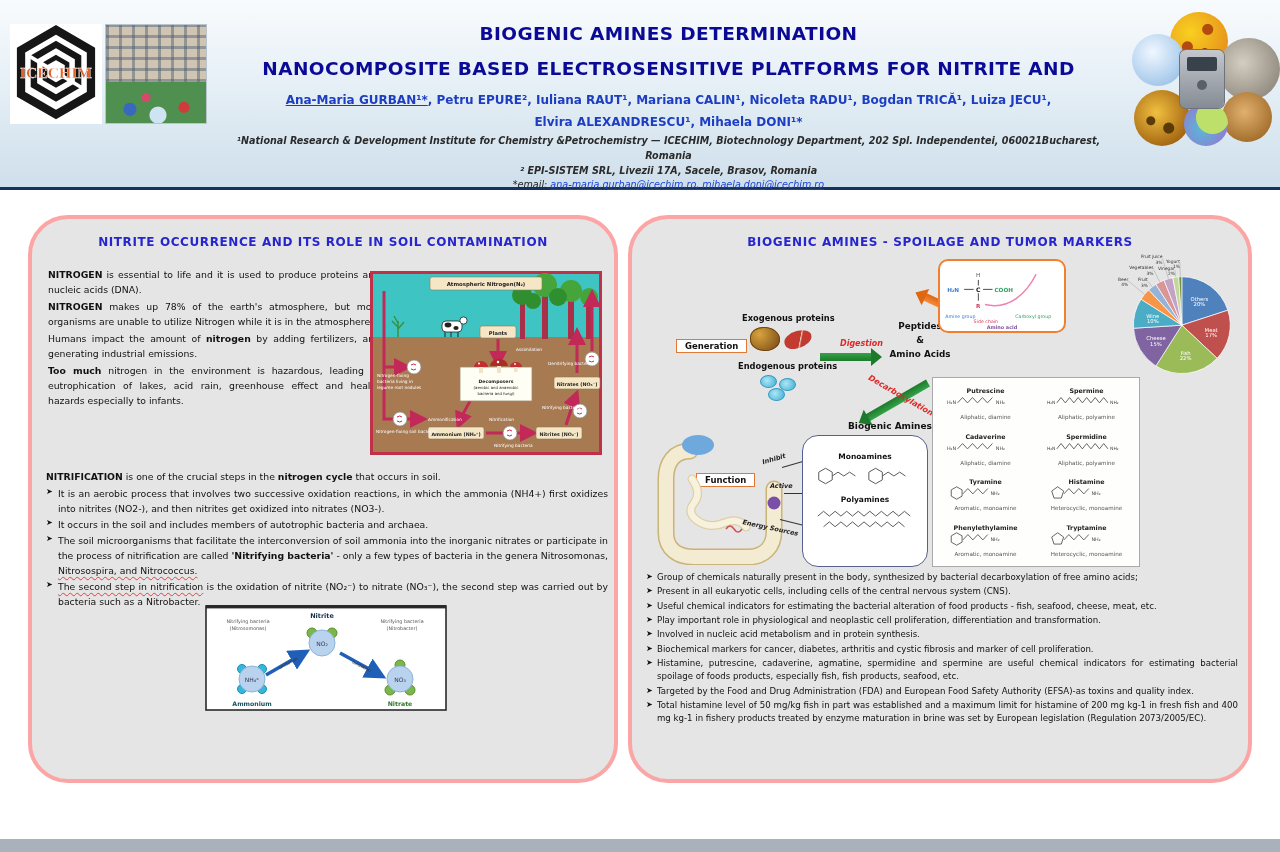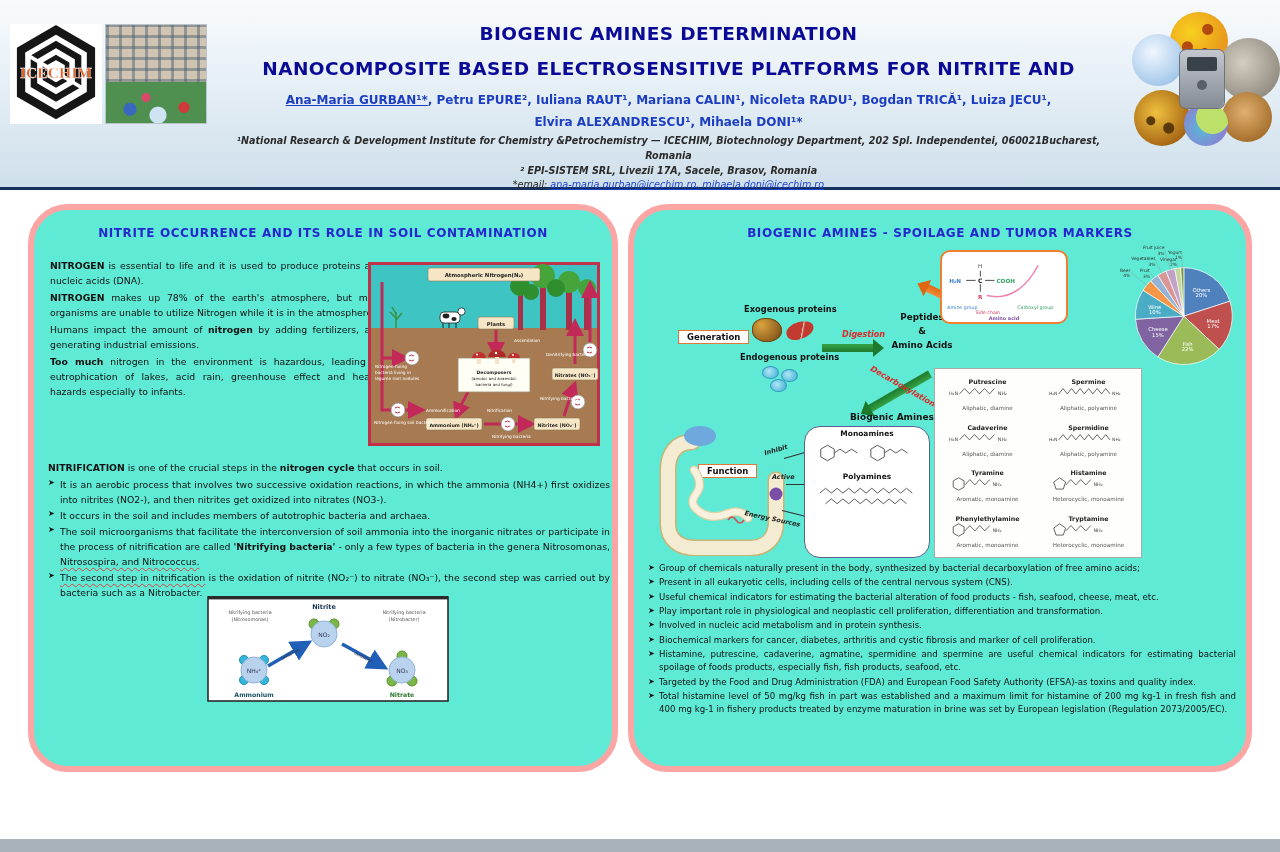--- a/index.html
+++ b/index.html
@@ -48,21 +48,21 @@
 
   .header-center{position:absolute;left:215px;right:158px;top:16px;text-align:center;}
   .title-line{font-size:18.5px;font-weight:bold;letter-spacing:.4px;line-height:35px;color:#0a0a96;}
   .authors{margin-top:3px;font-size:12px;font-weight:bold;color:#1d3ec2;line-height:22px;}
   .first-author{text-decoration:underline;}
   .affil{font-size:9.6px;font-weight:bold;font-style:italic;color:#2b2b2b;line-height:15px;}
   .email-line{font-size:9.6px;font-weight:normal;font-style:italic;color:#222;margin-top:1px;}
   .email-links{color:#1a3fd0;text-decoration:underline;}
 
   
-  .panel{position:absolute;top:204px;background:#5eead4;border:6px solid #fca5a5;border-radius:40px;box-sizing:border-box;}
+  .panel{position:absolute;top:215px;background:#e5e5e5;border:4px solid #fca5a5;border-radius:40px;box-sizing:border-box;}
   .panel.pleft{left:28px;width:590px;height:568px;}
   .panel.pright{left:628px;width:624px;height:568px;}
   .panel-title{position:absolute;top:16px;left:0;right:0;text-align:center;color:#2626cf;
                font-weight:bold;font-size:12px;letter-spacing:.6px;margin:0;}
 
   
   .nitro-paras{position:absolute;left:16px;top:48px;width:332px;font-size:9.3px;line-height:1.62;text-align:justify;}
   .nitro-paras p{margin:0 0 2px 0;}
   .cycle-wrap{position:absolute;right:12px;top:52px;width:232px;height:184px;}
   .nitrif{position:absolute;left:14px;top:250px;width:562px;font-size:9.3px;line-height:1.62;}
@@ -113,21 +113,21 @@
              border-radius:10px;background:#fff;box-sizing:border-box;}
   .pie-wrap{position:absolute;left:446px;top:22px;width:176px;height:156px;}
   .structures-box{position:absolute;left:300px;top:158px;width:208px;height:190px;border:1px solid #a9a9a9;
       background:#fefefc;display:grid;grid-template-columns:1fr 1fr;align-content:space-around;padding:3px 2px;box-sizing:border-box;}
   .st-cell{text-align:center;}
   .st-name{font-size:6.3px;font-weight:bold;color:#222;}
   .st-glyph{width:84px;height:16px;}
   .st-sub{font-size:5.6px;color:#555;}
   .intestine-wrap{position:absolute;left:24px;top:210px;width:140px;height:136px;}
   .monopoly-box{position:absolute;left:170px;top:216px;width:126px;height:132px;border:1.5px solid #56618f;
-      border-radius:16px;background:#fff;text-align:center;box-sizing:border-box;padding-top:0;}
+      border-radius:16px;background:#fff;text-align:center;box-sizing:border-box;padding-top:14px;}
   .mp-title{font-size:7.5px;font-weight:bold;margin:2px 0;}
   .mp-glyph{width:106px;height:26px;}
   .cline{position:absolute;height:1px;background:#333;transform-origin:left center;}
   .cl1{left:150px;top:248px;width:28px;transform:rotate(-16deg);}
   .cl2{left:152px;top:274px;width:24px;}
   .cl3{left:148px;top:300px;width:28px;transform:rotate(14deg);}
   .conn{position:absolute;font-size:6.5px;font-weight:bold;font-style:italic;color:#222;}
   .inhibit-label{left:130px;top:236px;transform:rotate(-16deg);}
   .active-label{left:138px;top:263px;}
   .energy-label{left:110px;top:305px;transform:rotate(12deg);}

